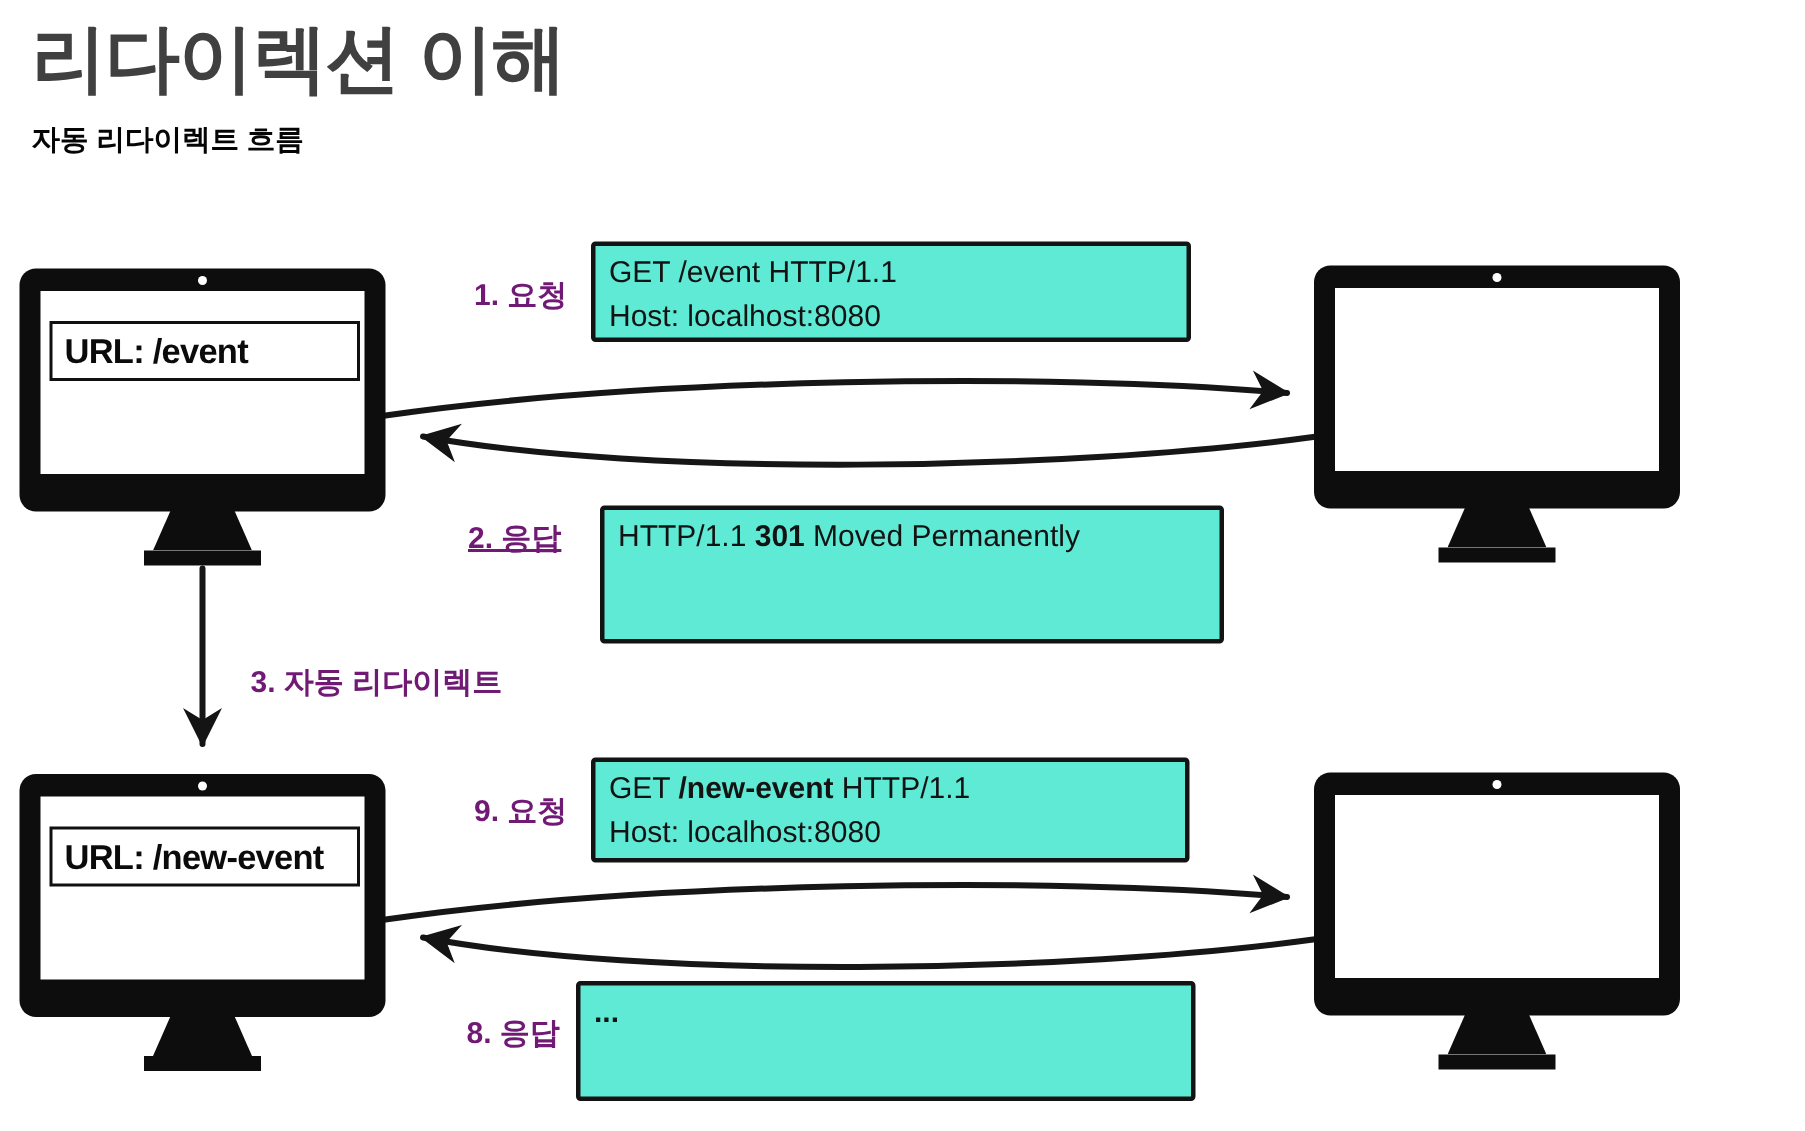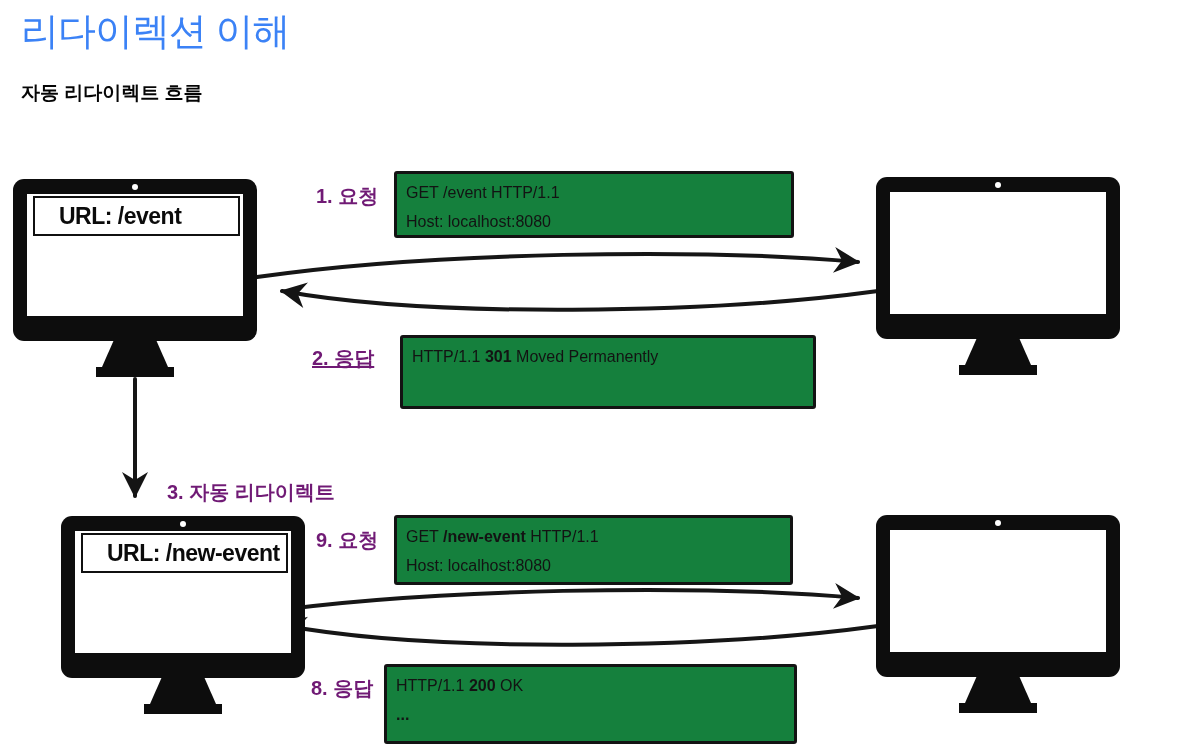--- a/index.html
+++ b/index.html
@@ -5,40 +5,40 @@
   html,body{margin:0;padding:0;}
   body{
     width:1203px;height:754px;position:relative;overflow:hidden;
     background:#ffffff;
     font-family:"Liberation Sans","DejaVu Sans",sans-serif;
     color:#111111;
   }
   .stage{position:absolute;left:0;top:0;width:1203px;height:754px;}
 
   
-  .title{position:absolute;left:21px;top:6px;font-size:38px;font-weight:normal;color:#3b82f6;letter-spacing:-1px;white-space:nowrap;}
+  .title{position:absolute;left:21px;top:6px;font-size:50px;font-weight:bold;color:#404040;letter-spacing:-1px;white-space:nowrap;}
   .subtitle{position:absolute;left:21px;top:80px;font-size:19px;font-weight:bold;color:#050505;white-space:nowrap;}
 
   
   .monitor{position:absolute;width:244px;height:198px;}
   .m-frame{position:absolute;left:0;top:0;width:244px;height:162px;background:#0d0d0d;border-radius:11px;}
   .m-screen{position:absolute;left:14px;top:15px;width:216px;height:122px;background:#ffffff;}
   .m-camera{position:absolute;left:119px;top:5px;width:6px;height:6px;border-radius:50%;background:#ffffff;}
   .m-stand{position:absolute;left:50%;top:161px;width:66px;height:27px;transform:translateX(-50%);
            background:#0d0d0d;clip-path:polygon(18% 0,82% 0,100% 100%,0 100%);}
   .m-base{position:absolute;left:50%;top:188px;width:78px;height:10px;transform:translateX(-50%);background:#0d0d0d;}
 
   
-  .urlbar{position:absolute;left:6px;top:2px;right:3px;height:36px;border:2px solid #101010;
-          display:flex;align-items:center;padding-left:24px;background:#ffffff;}
+  .urlbar{position:absolute;left:6px;top:20px;right:3px;height:36px;border:2px solid #101010;
+          display:flex;align-items:center;padding-left:8px;background:#ffffff;}
   .urltext{font-size:23px;font-weight:bold;color:#0b0b0b;white-space:nowrap;letter-spacing:-0.5px;}
 
   
-  .msgbox{position:absolute;border:3px solid #131313;border-radius:3px;background:#15803d;
-          padding:4px 9px;font-size:16px;line-height:29px;color:#131313;box-sizing:border-box;white-space:nowrap;margin-top:10px;}
+  .msgbox{position:absolute;border:3px solid #131313;border-radius:3px;background:#5eead4;
+          padding:4px 9px;font-size:20px;line-height:29px;color:#131313;box-sizing:border-box;white-space:nowrap;}
   .msgline{white-space:nowrap;}
   .em{font-weight:bold;}
 
   
   .steplabel{position:absolute;font-size:20px;font-weight:bold;color:#701a75;white-space:nowrap;}
 
   
   .arrows{position:absolute;left:0;top:0;width:1203px;height:754px;pointer-events:none;}
 </style>
 </head>
@@ -80,21 +80,21 @@
   </div>
 
   <div class="monitor" style="left:876px;top:177px;">
     <div class="m-frame"></div>
     <div class="m-screen"></div>
     <span class="m-camera"></span>
     <div class="m-stand"></div>
     <div class="m-base"></div>
   </div>
 
-  <div class="monitor" style="left:13px;top:516px;margin-left:48px;">
+  <div class="monitor" style="left:13px;top:516px;">
     <div class="m-frame"></div>
     <div class="m-screen">
       <div class="urlbar">
         <span class="urltext">URL: /new-event</span>
       </div>
     </div>
     <span class="m-camera"></span>
     <div class="m-stand"></div>
     <div class="m-base"></div>
   </div>
@@ -102,50 +102,47 @@
   <div class="monitor" style="left:876px;top:515px;">
     <div class="m-frame"></div>
     <div class="m-screen"></div>
     <span class="m-camera"></span>
     <div class="m-stand"></div>
     <div class="m-base"></div>
   </div>
 
   <div class="steplabel" style="left:316px;top:183px;">1. 요청</div>
   <div class="steplabel" style="left:312px;top:345px;text-decoration:underline;">2. 응답</div>
-  <div class="steplabel" style="left:167px;top:441px;margin-top:38px;">3. 자동 리다이렉트</div>
+  <div class="steplabel" style="left:167px;top:441px;">3. 자동 리다이렉트</div>
   <div class="steplabel" style="left:316px;top:527px;">9. 요청</div>
   <div class="steplabel" style="left:311px;top:675px;">8. 응답</div>
 
   <div class="msgbox" style="left:394px;top:161px;width:400px;height:67px;">
     <div class="msgline">
       <span>GET /event HTTP/1.1</span>
     </div>
     <div class="msgline">
       <span>Host: localhost:8080</span>
     </div>
   </div>
 
-  <div class="msgbox" style="left:400px;top:325px;width:416px;height:74px;">
+  <div class="msgbox" style="left:400px;top:337px;width:416px;height:92px;">
     <div class="msgline">
       <span>HTTP/1.1 </span><span class="em">301</span><span> Moved Permanently</span>
     </div>
   </div>
 
   <div class="msgbox" style="left:394px;top:505px;width:399px;height:70px;">
     <div class="msgline">
       <span>GET </span><span class="em">/new-event</span><span> HTTP/1.1</span>
     </div>
     <div class="msgline">
       <span>Host: localhost:8080</span>
     </div>
   </div>
 
   <div class="msgbox" style="left:384px;top:654px;width:413px;height:80px;">
-    <div class="msgline">
-      <span>HTTP/1.1 </span><span class="em">200</span><span> OK</span>
-    </div>
     <div class="msgline em">
       <span>...</span>
     </div>
   </div>
 
 </div>
 
 </body></html>

